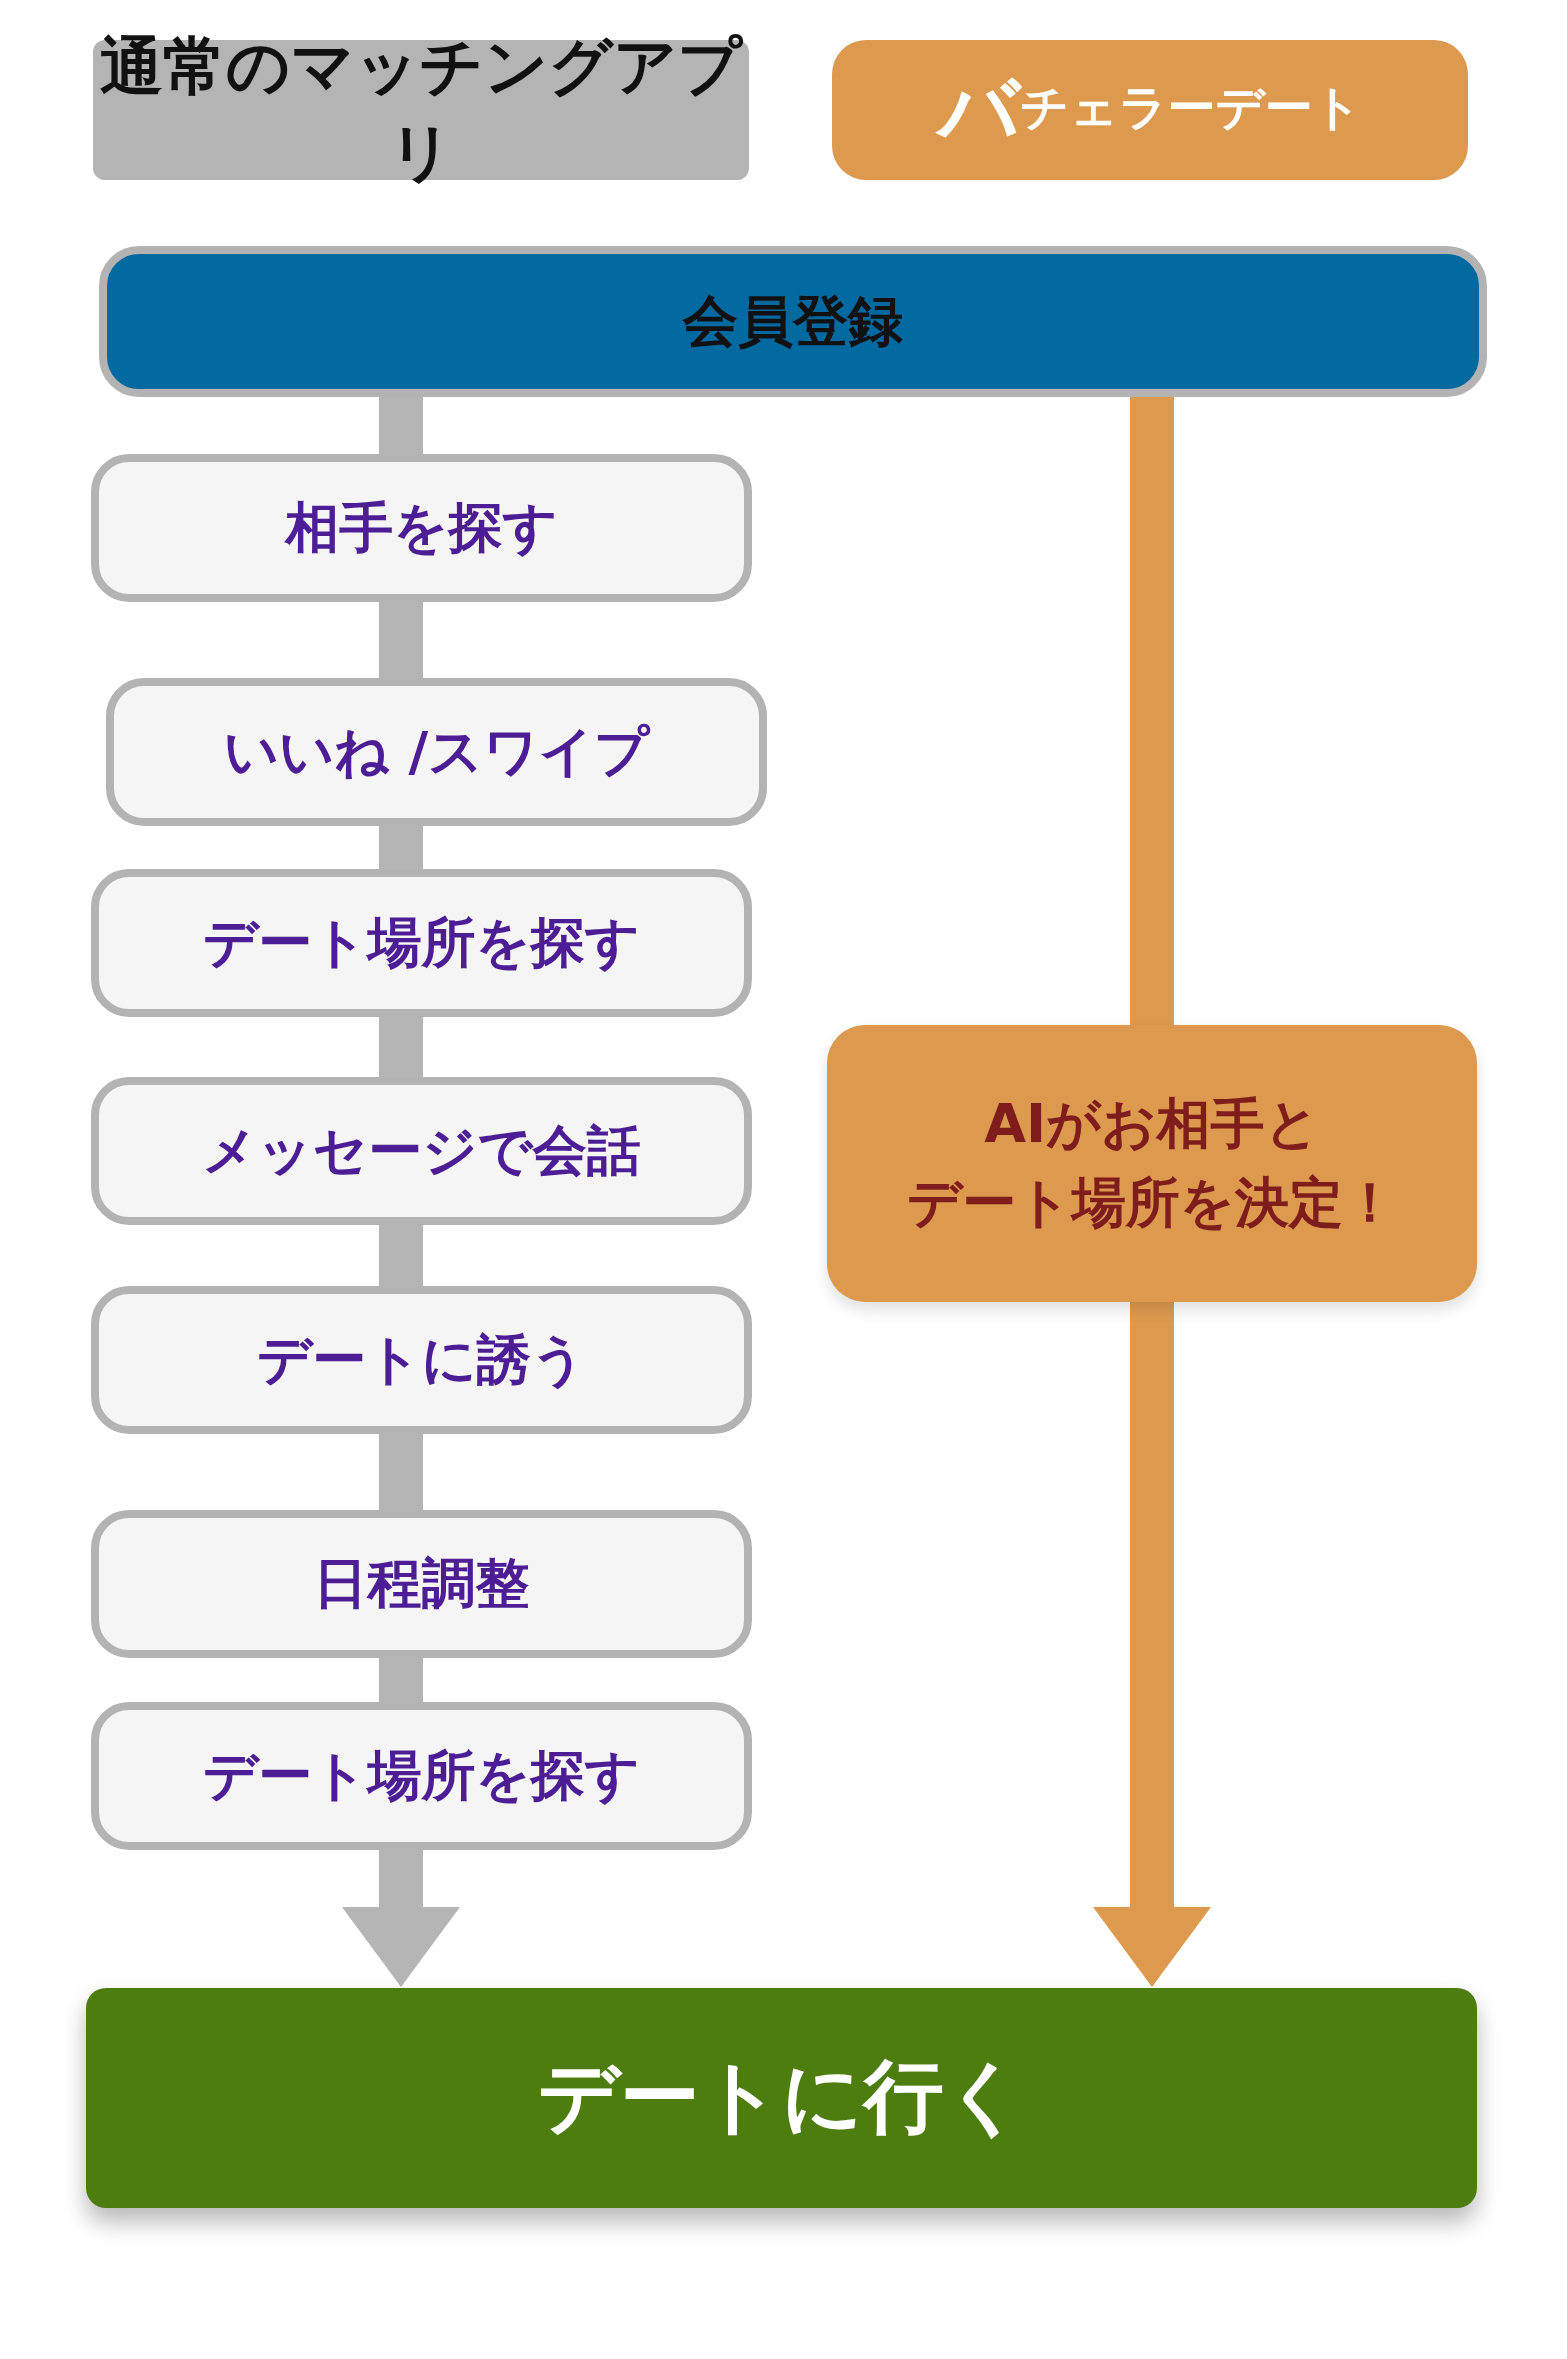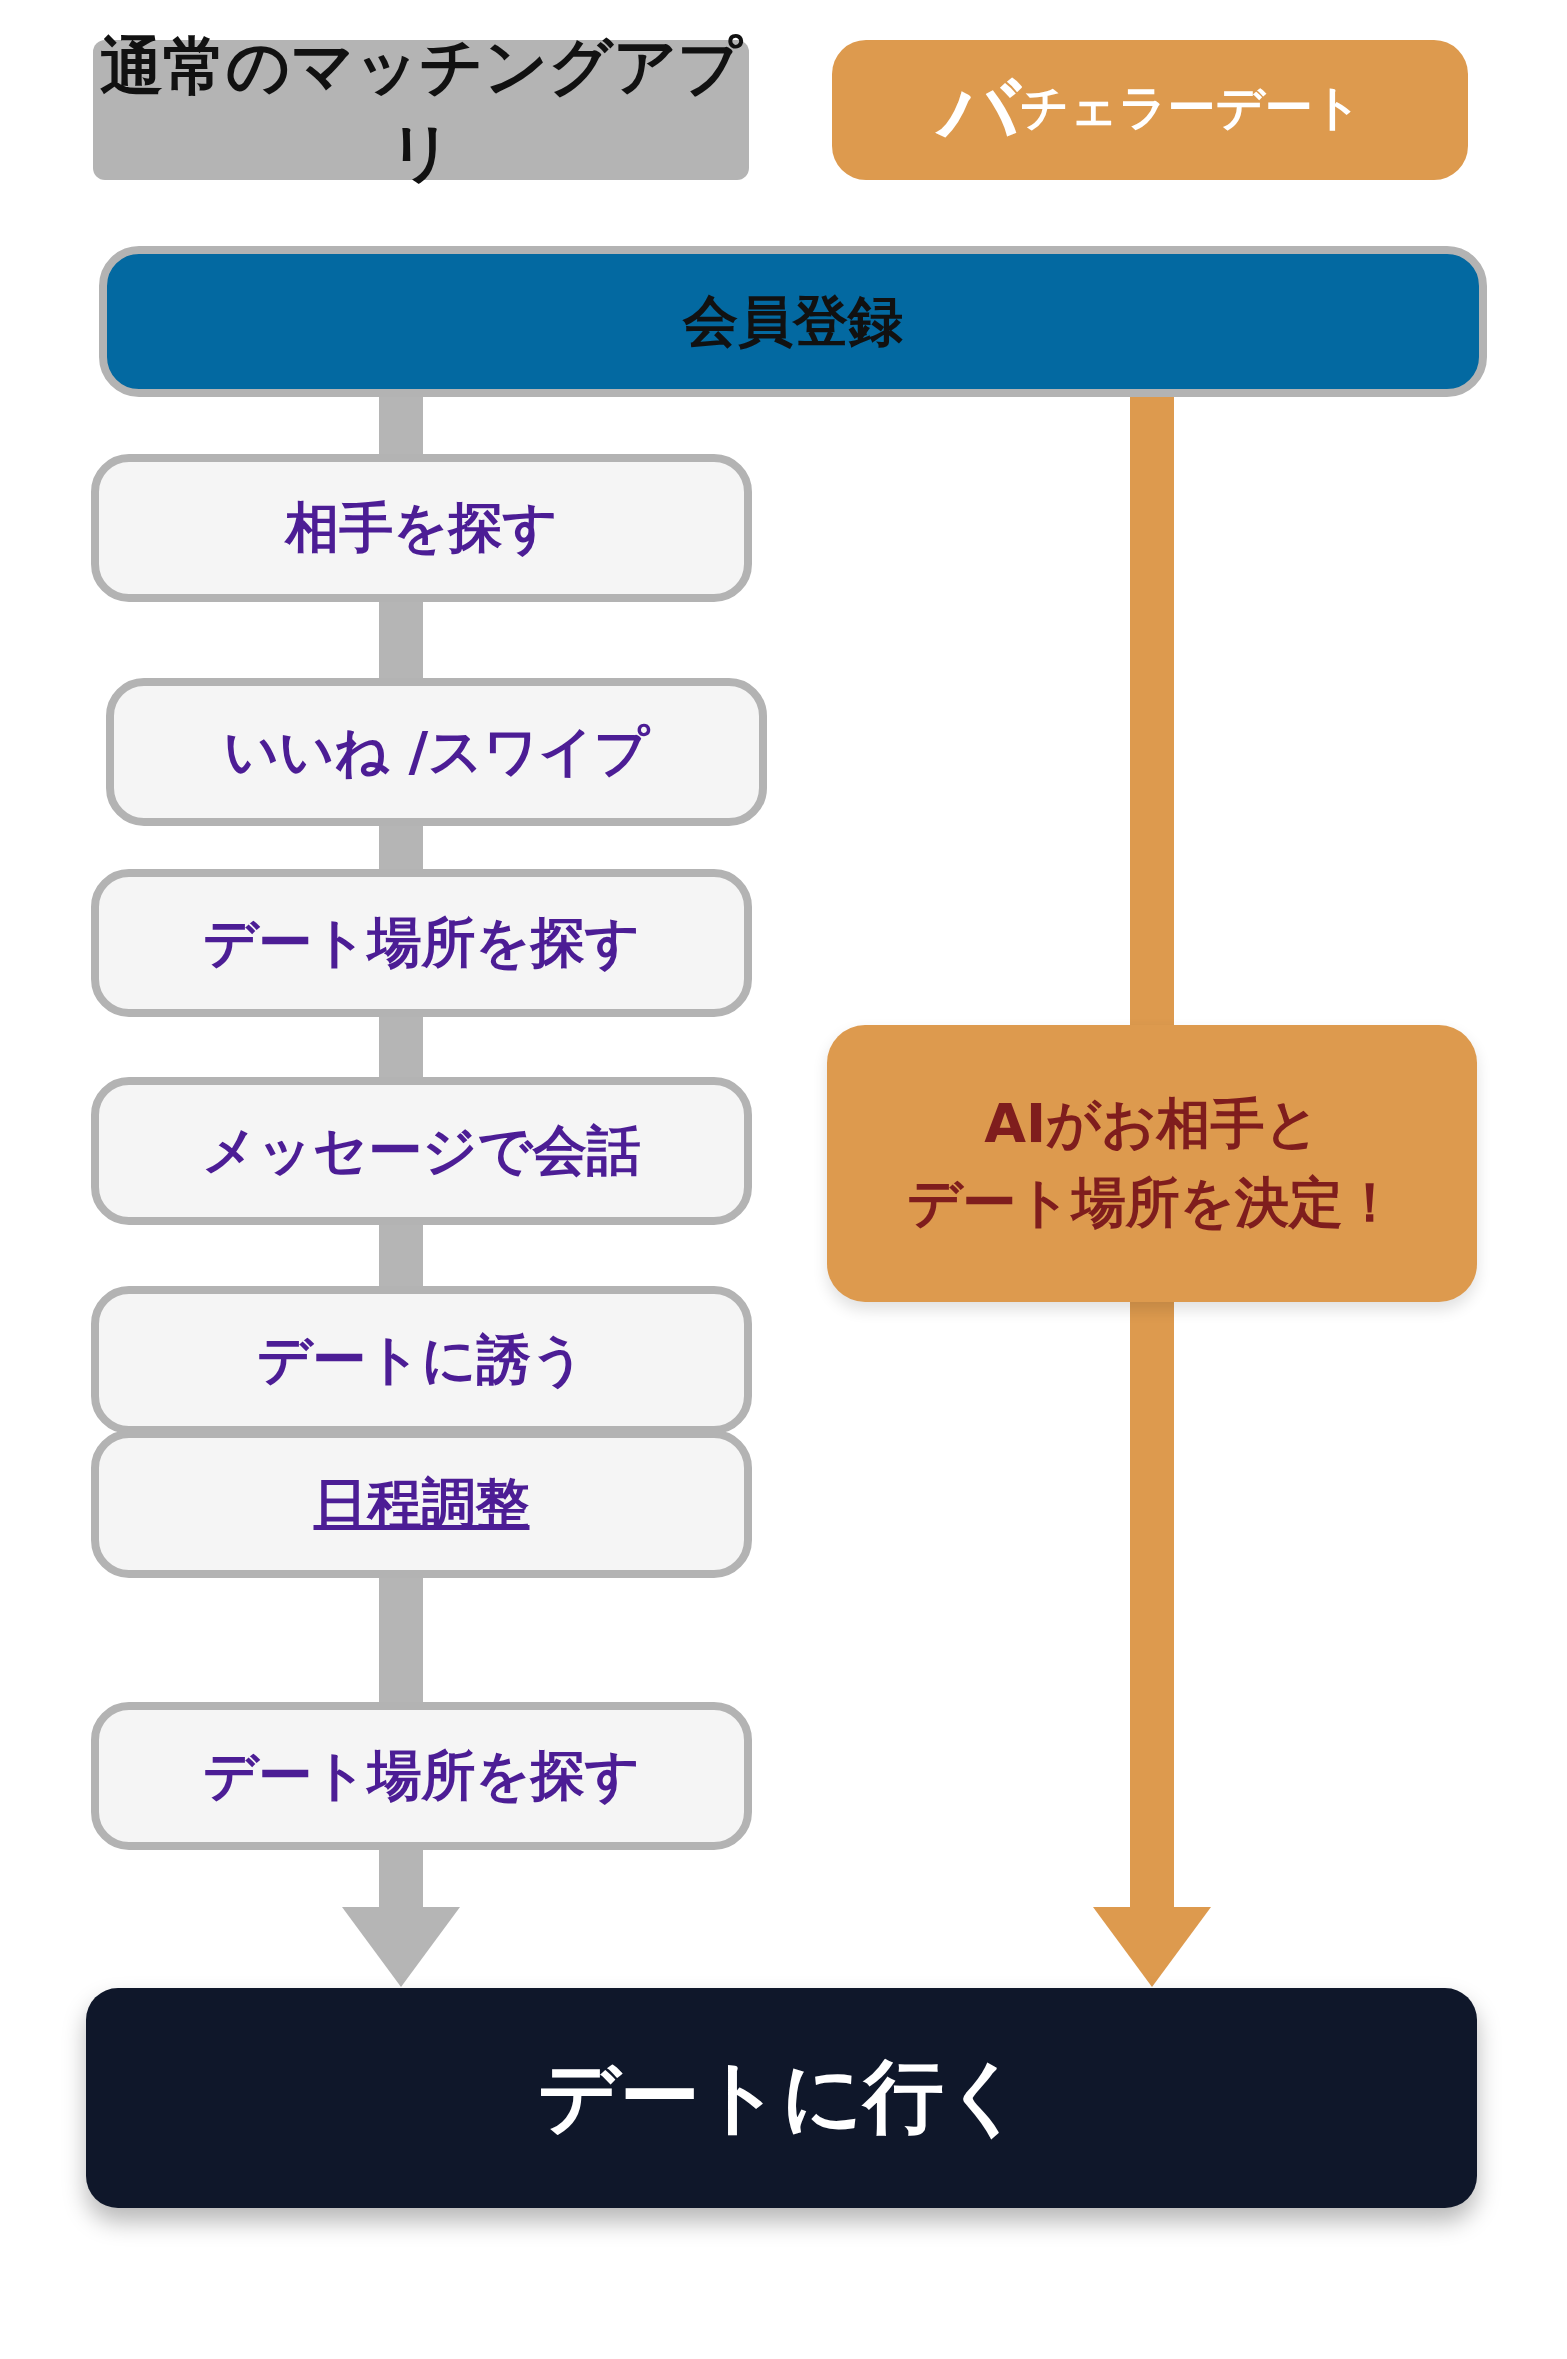--- a/index.html
+++ b/index.html
@@ -42,35 +42,35 @@
   .arrowhead-gray{left:342px;top:1907px;border-top:80px solid #b5b5b5;}
   .arrowhead-orange{left:1093px;top:1907px;border-top:80px solid #dd9a4e;}
 
   
   .step{
     left:91px;width:661px;height:148px;
     background:#f5f5f5;border:8.6px solid #b3b3b3;border-radius:38px;
     color:#4c1d95;font-size:54px;
   }
   .step1{top:454px;} .step2{top:678px;margin-left:15px;} .step3{top:869px;}
-  .step4{top:1077px;} .step5{top:1286px;} .step6{top:1430px;text-decoration:underline;} .step7{top:1702px;}
+  .step4{top:1077px;} .step5{top:1286px;} .step6{top:1510px;} .step7{top:1702px;}
 
   
   .ai-box{
     left:827px;top:1025px;width:650px;height:277px;
     background:#dd9a4e;border-radius:38px;
     color:#7f1d1d;font-size:54px;line-height:1.45;
     flex-direction:column;
     box-shadow:0 7.6px 15.3px rgba(0,0,0,0.12);
   }
 
   
   .final{
     left:86px;top:1988px;width:1391px;height:220px;
-    background:#0f172a;border-radius:32px;
+    background:#4d7c0f;border-radius:20px;
     color:#ffffff;font-size:80px;
     box-shadow:0 13.4px 23px rgba(0,0,0,0.28);
   }
 </style>
 </head>
 <body>
 
 <div class="canvas">
 
   <div class="shaft shaft-gray"></div>

